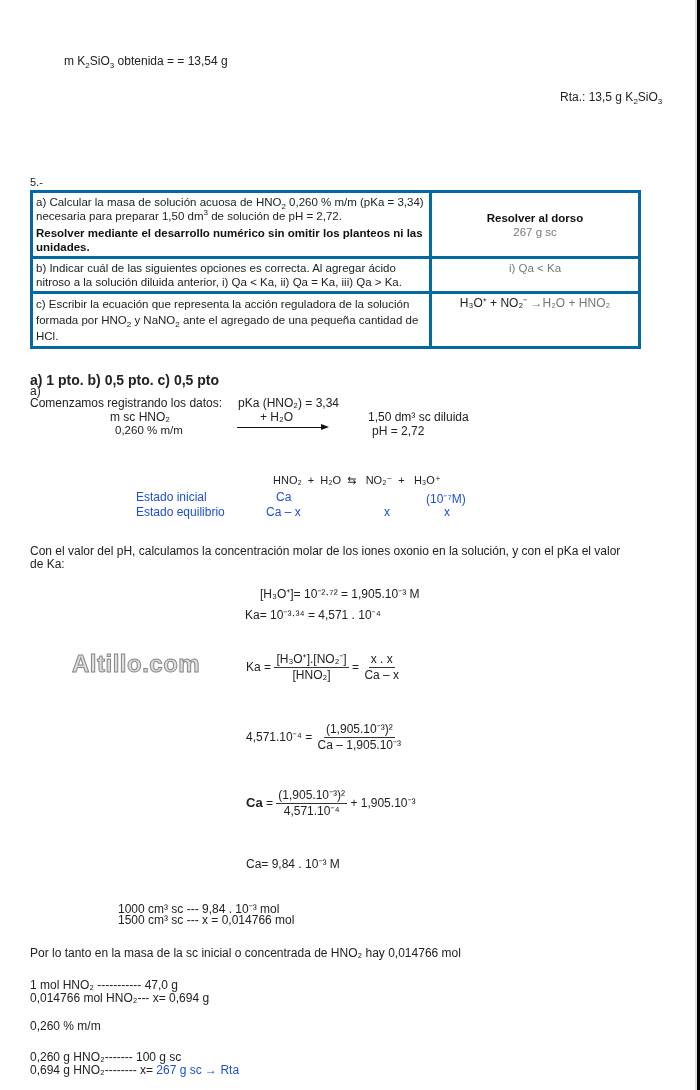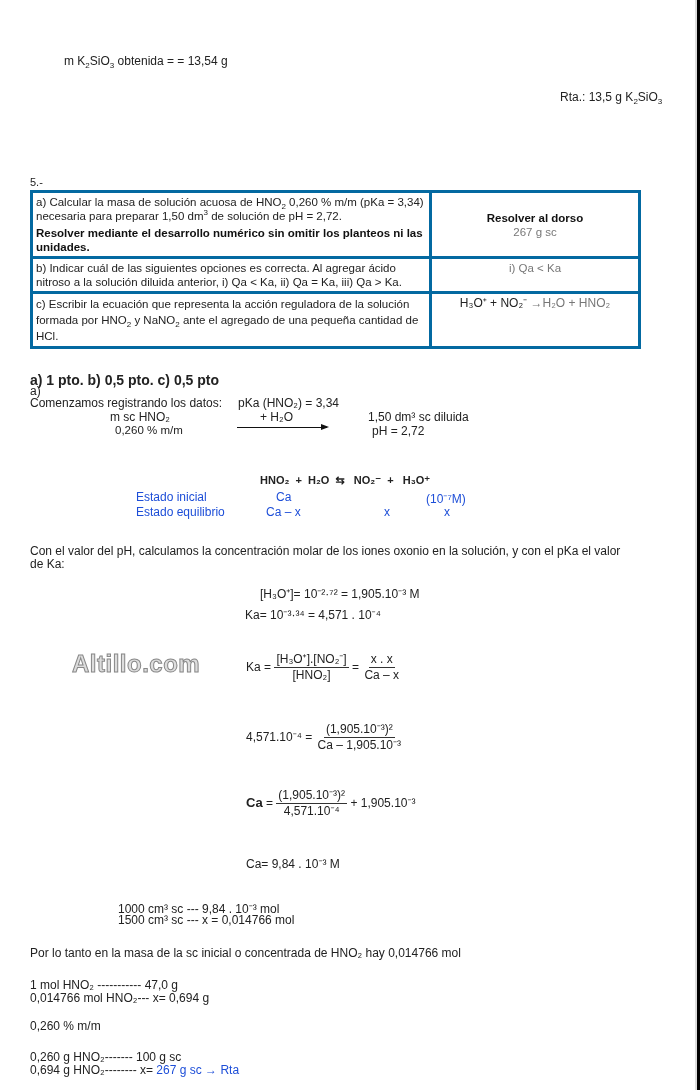--- a/index.html
+++ b/index.html
@@ -70,21 +70,21 @@
 <div class="abs" style="left:30px;top:384px;">a)</div>
 <div class="abs" style="left:30px;top:396px;">Comenzamos registrando los datos:</div>
 <div class="abs" style="left:238px;top:396px;">pKa (HNO₂) = 3,34</div>
 <div class="abs" style="left:110px;top:410px;">m sc HNO₂</div>
 <div class="abs" style="left:115px;top:424px;font-size:11.5px;">0,260 % m/m</div>
 <div class="abs" style="left:260px;top:410px;">+ H₂O</div>
 <div class="arrow"></div>
 <div class="abs" style="left:368px;top:410px;">1,50 dm³ sc diluida</div>
 <div class="abs" style="left:372px;top:424px;">pH = 2,72</div>
 
-<div class="abs" style="left:260px;top:474px;font-size:11px;white-space:pre;font-weight:bold;">HNO₂  +  H₂O  ⇆   NO₂⁻  +   H₃O⁺</div>
+<div class="abs" style="left:273px;top:474px;font-size:11px;white-space:pre;">HNO₂  +  H₂O  ⇆   NO₂⁻  +   H₃O⁺</div>
 <div class="abs grey" style="left:136px;top:490px;">Estado inicial</div>
 <div class="abs grey" style="left:276px;top:490px;">Ca</div>
 <div class="abs grey" style="left:426px;top:490px;">(10⁻⁷M)</div>
 <div class="abs grey" style="left:136px;top:505px;">Estado equilibrio</div>
 <div class="abs grey" style="left:266px;top:505px;">Ca – x</div>
 <div class="abs grey" style="left:384px;top:505px;">x</div>
 <div class="abs grey" style="left:444px;top:505px;">x</div>
 
 <div class="abs" style="left:30px;top:545px;width:600px;white-space:normal;line-height:13px;">Con el valor del pH, calculamos la concentración molar de los iones oxonio en la solución, y con el pKa el valor de Ka:</div>
 <div class="abs" style="left:260px;top:585px;">[H₃O⁺]= 10⁻²·⁷² = 1,905.10⁻³ M</div>

